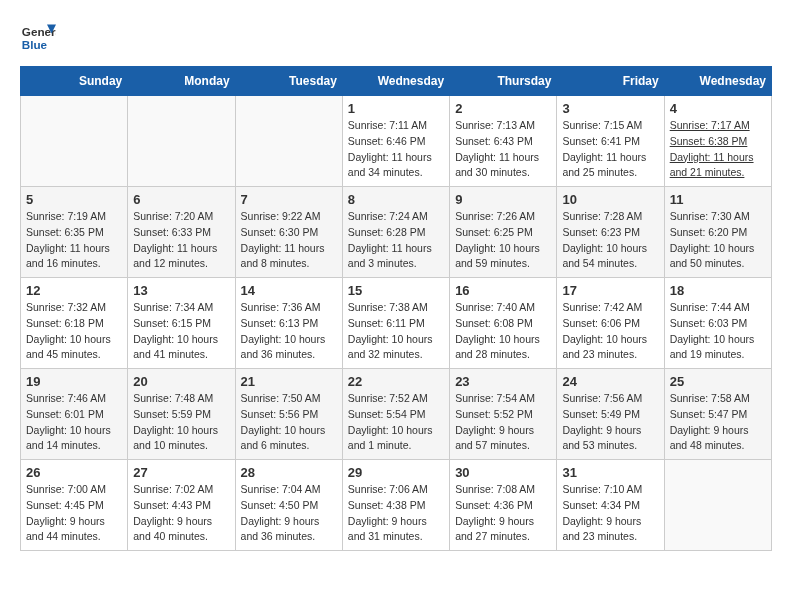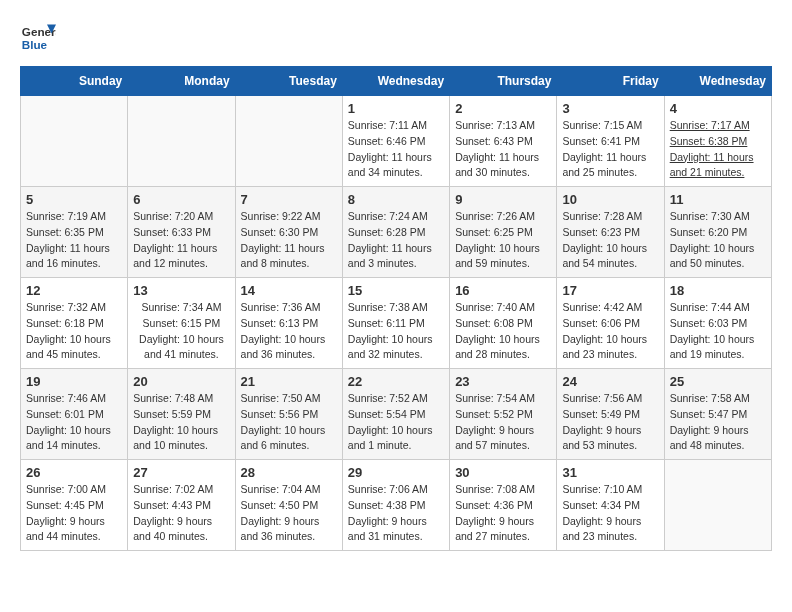--- a/index.html
+++ b/index.html
@@ -196,21 +196,21 @@
       <tr>
         <td>
           <span class="day-num">12</span>
           <div class="day-info" style="white-space: pre-line;">Sunrise: 7:32 AM
 Sunset: 6:18 PM
 Daylight: 10 hours
 and 45 minutes.</div>
         </td>
         <td>
           <span class="day-num">13</span>
-          <div class="day-info" style="white-space: pre-line; text-align: center;">Sunrise: 7:34 AM
+          <div class="day-info" style="white-space: pre-line;">Sunrise: 7:34 AM
 Sunset: 6:15 PM
 Daylight: 10 hours
 and 41 minutes.</div>
         </td>
         <td>
           <span class="day-num">14</span>
           <div class="day-info" style="white-space: pre-line;">Sunrise: 7:36 AM
 Sunset: 6:13 PM
 Daylight: 10 hours
 and 36 minutes.</div>
@@ -224,21 +224,21 @@
         </td>
         <td>
           <span class="day-num">16</span>
           <div class="day-info" style="white-space: pre-line;">Sunrise: 7:40 AM
 Sunset: 6:08 PM
 Daylight: 10 hours
 and 28 minutes.</div>
         </td>
         <td>
           <span class="day-num">17</span>
-          <div class="day-info" style="white-space: pre-line;">Sunrise: 4:42 AM
+          <div class="day-info" style="white-space: pre-line;">Sunrise: 7:42 AM
 Sunset: 6:06 PM
 Daylight: 10 hours
 and 23 minutes.</div>
         </td>
         <td>
           <span class="day-num">18</span>
           <div class="day-info" style="white-space: pre-line;">Sunrise: 7:44 AM
 Sunset: 6:03 PM
 Daylight: 10 hours
 and 19 minutes.</div>

